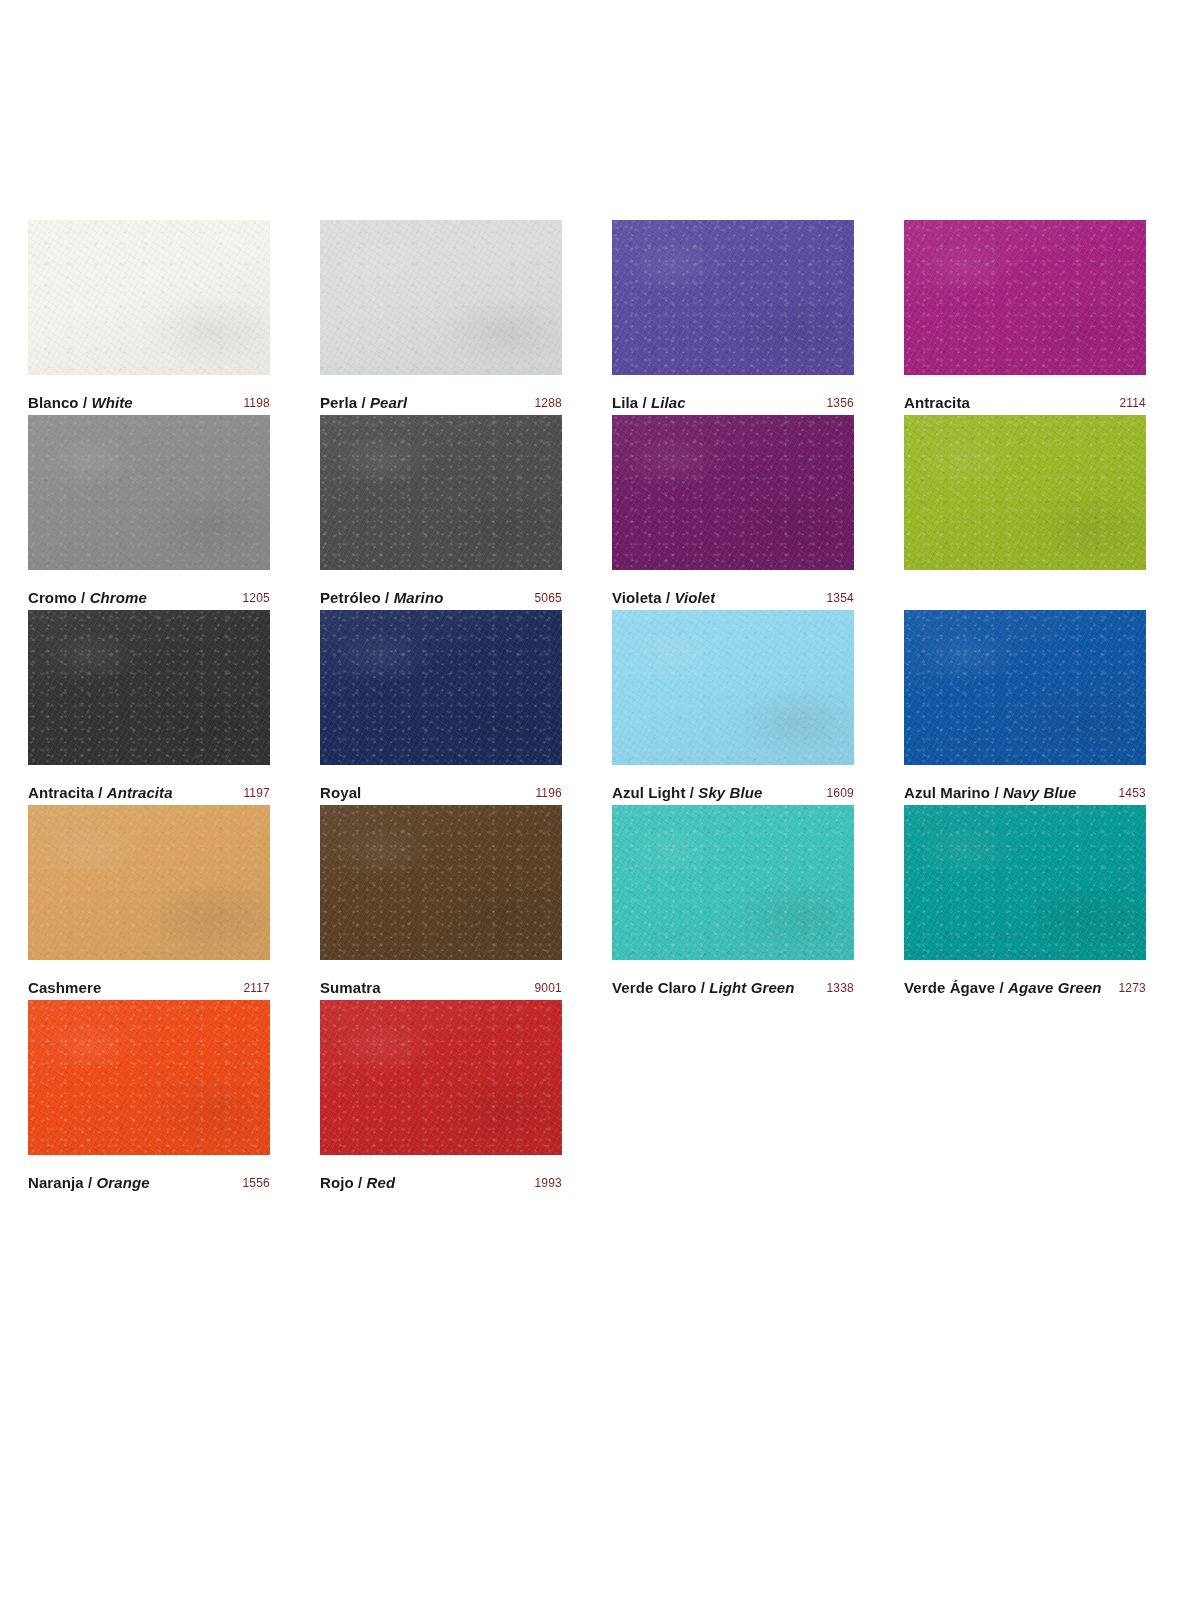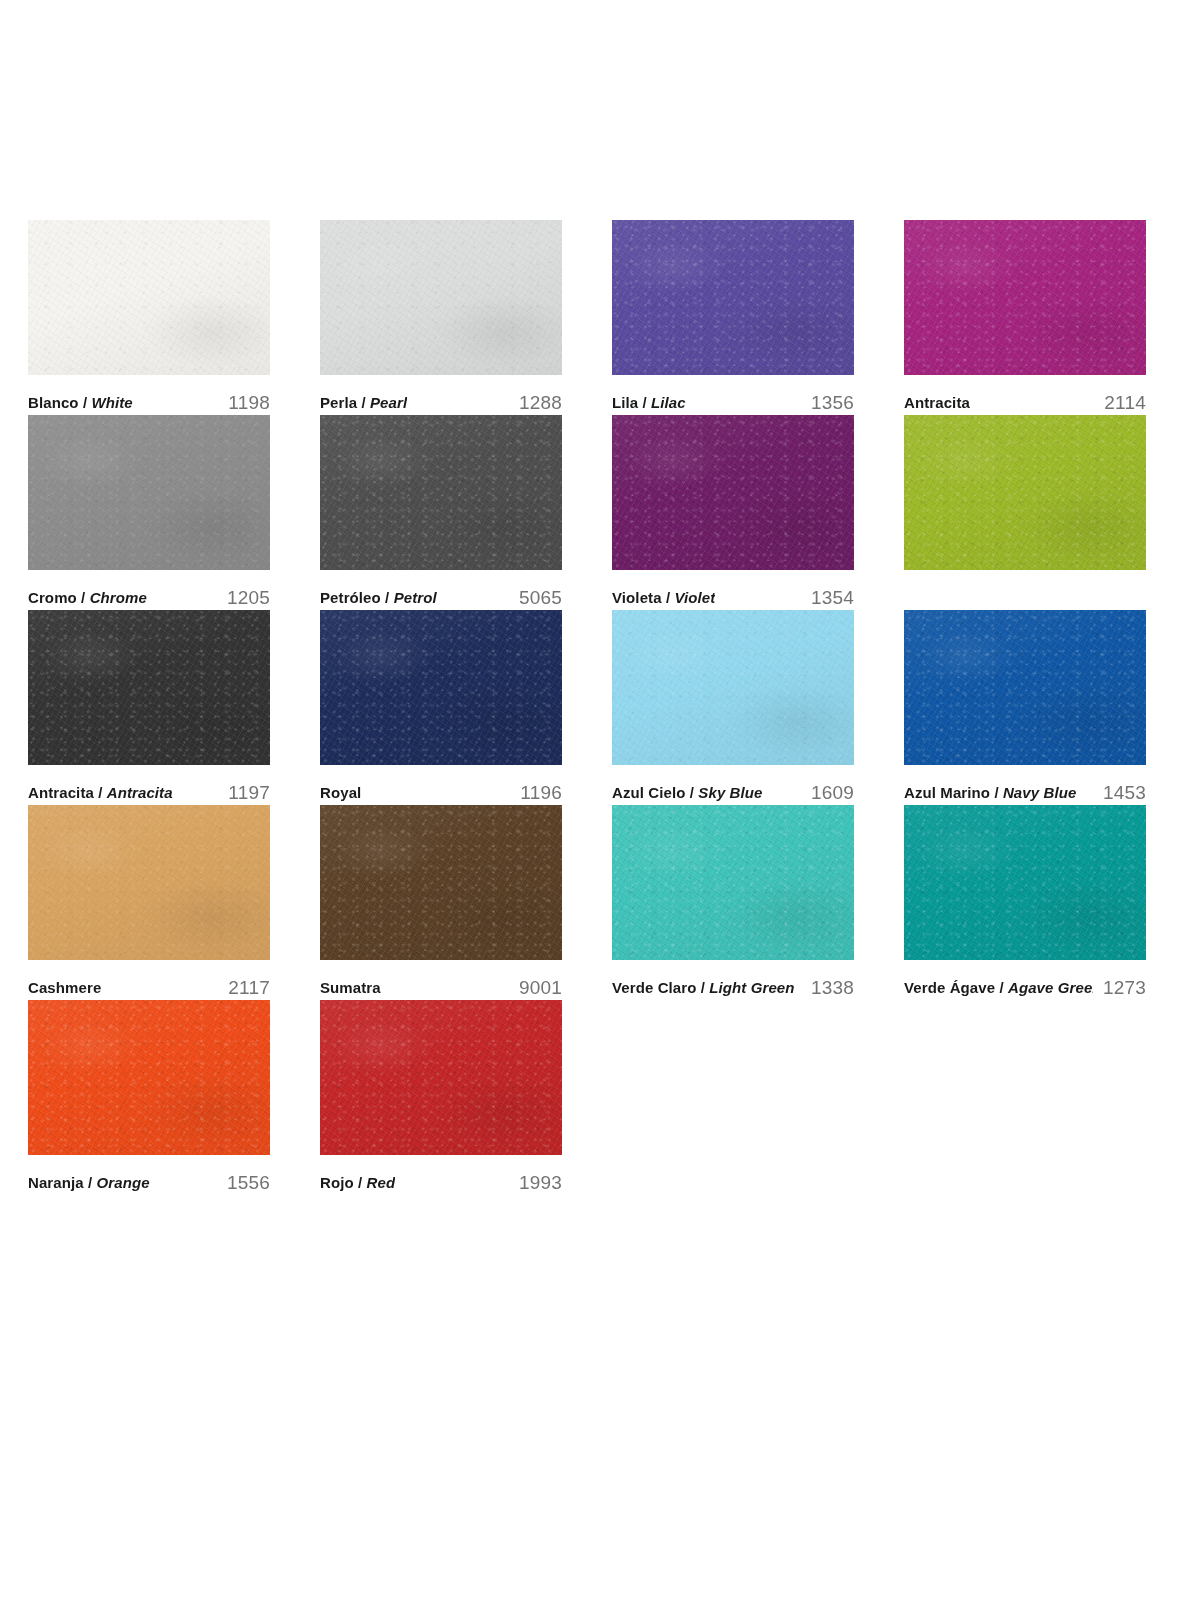--- a/index.html
+++ b/index.html
@@ -102,22 +102,22 @@
   .swatch-names .name-sep {
     font-weight: bold;
   }
   .swatch-names .name-en {
     font-weight: bold;
     font-style: italic;
   }
 
   .swatch-code {
     margin-left: auto;
-    font-size: 19px;
-    color: #737373;
+    font-size: 12px;
+    color: #7f1d1d;
     font-weight: normal;
     letter-spacing: 0.2px;
     white-space: nowrap;
     padding-left: 10px;
   }
 </style>
 </head>
 <body>
 
 <div id="swatch-sheet">
@@ -177,21 +177,21 @@
           <div class="swatch-code">1205</div>
         </div>
       </div>
       <div class="swatch-cell">
         <div class="swatch-chip" style="background-color: rgb(78, 78, 78);">
           <div class="grain-c"></div>
           <div class="grain-a"></div>
           <div class="grain-b"></div>
         </div>
         <div class="swatch-caption">
-          <div class="swatch-names"><span class="name-es">Petróleo</span><span class="name-sep"> / </span><span class="name-en">Petrol</span></div>
+          <div class="swatch-names"><span class="name-es">Petróleo</span><span class="name-sep"> / </span><span class="name-en">Marino</span></div>
           <div class="swatch-code">5065</div>
         </div>
       </div>
       <div class="swatch-cell">
         <div class="swatch-chip" style="background-color: rgb(110, 29, 102);">
           <div class="grain-c"></div>
           <div class="grain-a"></div>
           <div class="grain-b"></div>
         </div>
         <div class="swatch-caption">
@@ -228,21 +228,21 @@
           <div class="swatch-code">1196</div>
         </div>
       </div>
       <div class="swatch-cell">
         <div class="swatch-chip light-chip" style="background-color: rgb(146, 216, 239);">
           <div class="grain-c"></div>
           <div class="grain-a"></div>
           <div class="grain-b"></div>
         </div>
         <div class="swatch-caption">
-          <div class="swatch-names"><span class="name-es">Azul Cielo</span><span class="name-sep"> / </span><span class="name-en">Sky Blue</span></div>
+          <div class="swatch-names"><span class="name-es">Azul Light</span><span class="name-sep"> / </span><span class="name-en">Sky Blue</span></div>
           <div class="swatch-code">1609</div>
         </div>
       </div>
       <div class="swatch-cell">
         <div class="swatch-chip" style="background-color: rgb(15, 87, 166);">
           <div class="grain-c"></div>
           <div class="grain-a"></div>
           <div class="grain-b"></div>
         </div>
         <div class="swatch-caption">

